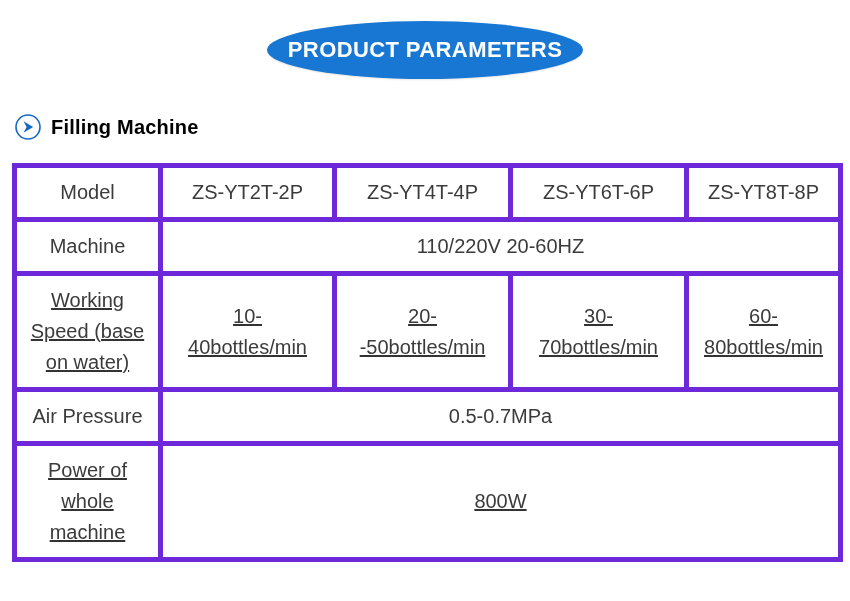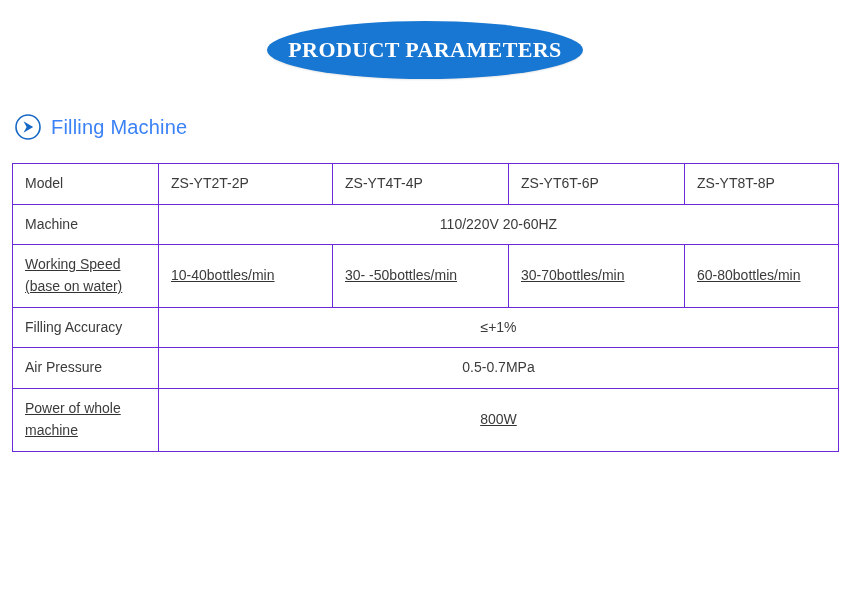--- a/index.html
+++ b/index.html
@@ -34,41 +34,40 @@
     align-items: center;
     justify-content: center;
     box-shadow: 0 1px 2px rgba(0,0,0,0.10);
   }
   .banner-text {
     color: #ffffff;
     font-size: 22px;
     font-weight: bold;
     letter-spacing: 0.4px;
     white-space: nowrap;
-    font-family: Liberation Serif, serif;
   }
 
   
   .section-head {
     display: flex;
     align-items: center;
     margin: 10px 0 0 14px;
     height: 34px;
   }
   .arrow-icon {
     width: 28px;
     height: 28px;
     flex: 0 0 28px;
     margin-right: 9px;
     display: block;
   }
   .section-title {
-    color: #3b82f6;
+    color: #000000;
     font-size: 20px;
-    font-weight: normal;
+    font-weight: bold;
     letter-spacing: 0.2px;
     white-space: nowrap;
   }
 
   
   .spec-table-wrap {
     margin: 19px 12px 0 12px;
   }
   table.spec {
     border-collapse: collapse;
@@ -76,27 +75,28 @@
     table-layout: fixed;
     background: #ffffff;
   }
   table.spec col.c-label { width: 146px; }
   table.spec col.c-d1    { width: 174px; }
   table.spec col.c-d2    { width: 176px; }
   table.spec col.c-d3    { width: 176px; }
   table.spec col.c-d4    { width: 154px; }
 
   table.spec td {
-    border: 1px solid #6d28d9;
-    font-size: 14px;
+    border: 5px solid #6d28d9;
+    font-size: 20px;
     color: #3b3b3b;
     padding: 9px 12px;
     vertical-align: middle;
     line-height: 1.55;
     word-break: break-word;
+    text-align: center;
   }
   td.label { text-align: left; }
   td.val   { text-align: left; }
   
   td.span4 { text-align: center; }
   .tall { height: 34px; text-decoration: underline; }
 </style>
 </head>
 <body>
 
@@ -135,29 +135,25 @@
 
       <tr>
         <td class="label">Machine</td>
         <td class="span4" colspan="4">110/220V 20-60HZ</td>
       </tr>
 
 
       <tr class="tall">
         <td class="label">Working Speed (base on water)</td>
         <td class="val">10-40bottles/min</td>
-        <td class="val">30- -50bottles/min</td>
+        <td class="val">20- -50bottles/min</td>
         <td class="val">30-70bottles/min</td>
         <td class="val">60-80bottles/min</td>
       </tr>
 
-      <tr>
-        <td class="label">Filling Accuracy</td>
-        <td class="span4" colspan="4">≤+1%</td>
-      </tr>
 
       <tr>
         <td class="label">Air Pressure</td>
         <td class="span4" colspan="4">0.5-0.7MPa</td>
       </tr>
 
 
       <tr class="tall">
         <td class="label">Power of whole machine</td>
         <td class="span4" colspan="4">800W</td>

